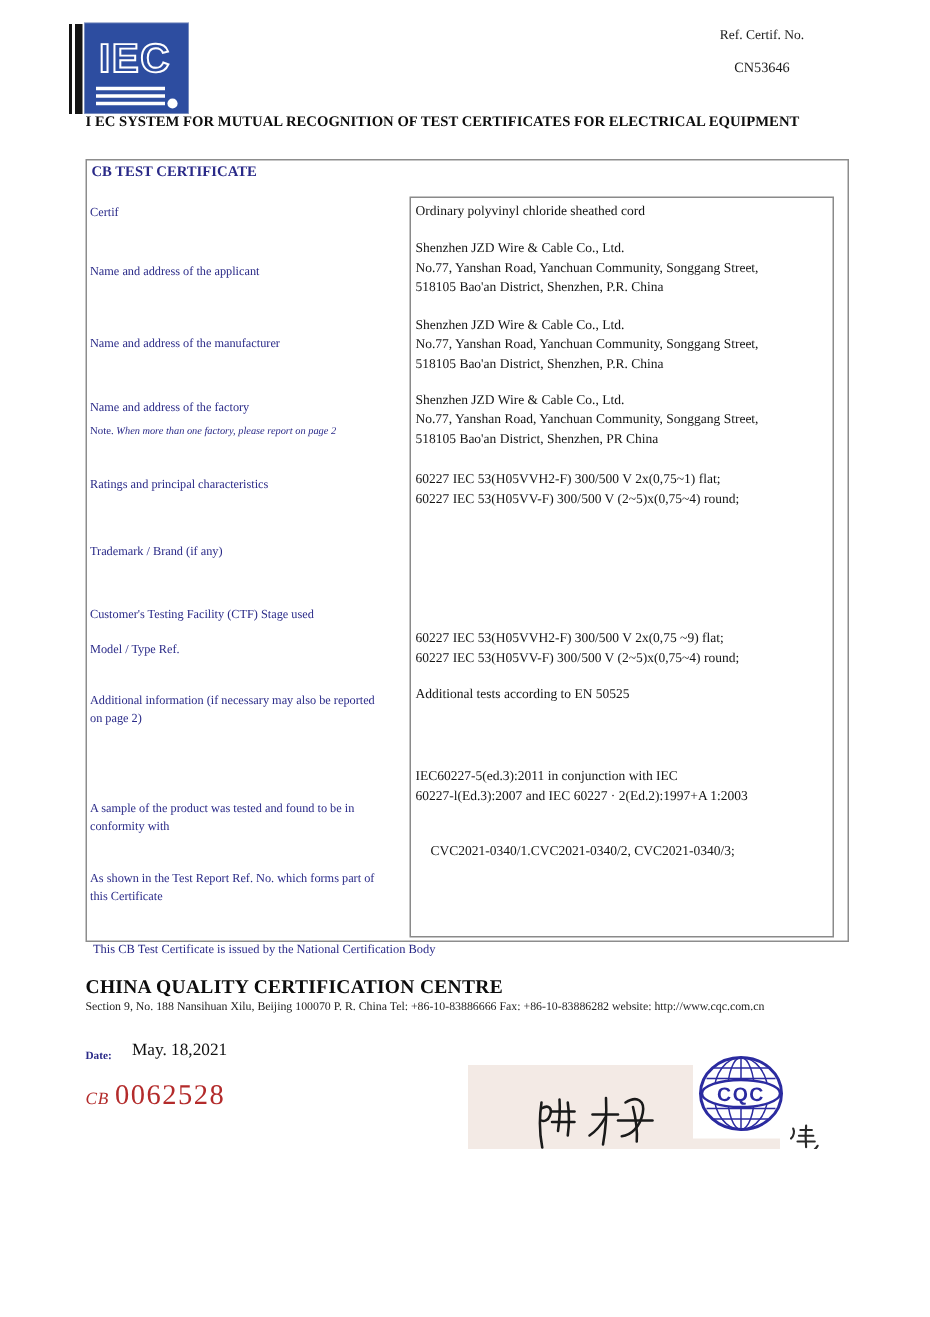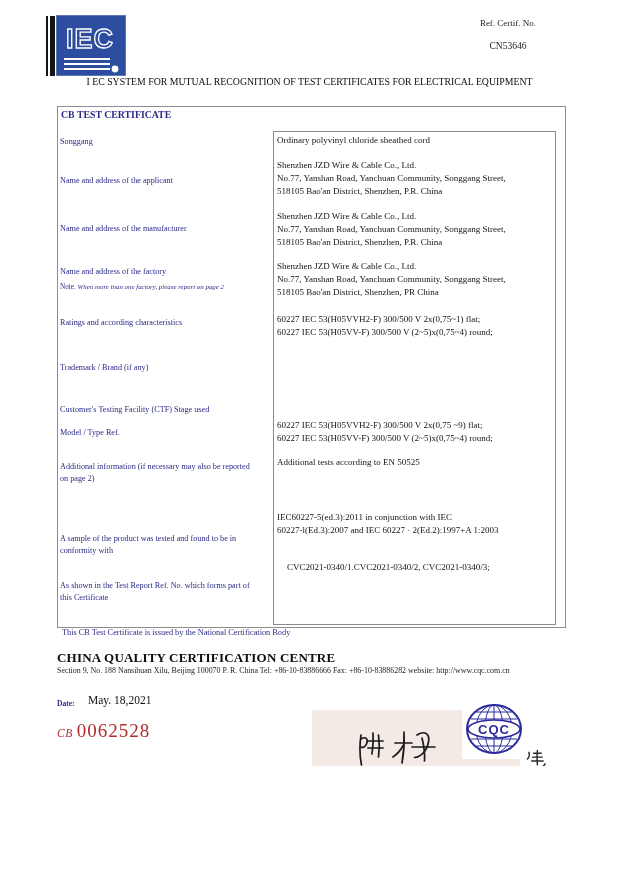--- a/index.html
+++ b/index.html
@@ -3,21 +3,21 @@
 <meta charset="utf-8">
 <style>
   html,body{margin:0;padding:0;background:#fff;}
   .page{position:relative;width:620px;height:766px;background:#ffffff;overflow:hidden;
         font-family:"Liberation Serif", serif;color:#111;}
   .abs{position:absolute;}
   
   .blackbar{background:#141414;}
   .ref-label{font-size:9px;color:#1c1c1c;text-align:center;width:140px;}
   .ref-no{font-size:9.5px;color:#1c1c1c;text-align:center;width:140px;}
-  .scheme{font-weight:normal;font-size:9.8px;line-height:12px;color:#0d0d0d;width:505px;text-align:center;}
+  .scheme{font-weight:bold;font-size:9.8px;line-height:12px;color:#0d0d0d;width:505px;}
   
   .outer-box{border:1px solid #8d8d8d;}
   .inner-box{border:1px solid #8a8a8a;}
   .cert-title{color:#2a2a88;font-weight:bold;font-size:9.8px;}
   .lbl{color:#2a2a88;font-size:8.2px;white-space:nowrap;}
   .note-line{color:#2a2a88;font-size:7.2px;white-space:nowrap;}
   .note-italic{font-style:italic;font-size:6.9px;}
   .val{color:#151515;font-size:9px;line-height:12.9px;white-space:nowrap;}
   
   .issued{color:#2a2a88;font-size:8.3px;}
@@ -58,29 +58,29 @@
 
   <div class="abs scheme" style="left:57px;top:76px;">
     <div>I EC SYSTEM FOR MUTUAL RECOGNITION OF TEST CERTIFICATES FOR ELECTRICAL EQUIPMENT</div>
   </div>
 
   <div class="abs outer-box" style="left:57px;top:106px;width:507px;height:520px;"></div>
   <div class="abs cert-title" style="left:61px;top:109px;">CB TEST CERTIFICATE</div>
 
   <div class="abs inner-box" style="left:273px;top:131px;width:281px;height:492px;"></div>
 
-  <div class="abs lbl" style="left:60px;top:137px;">Songgang</div>
+  <div class="abs lbl" style="left:60px;top:137px;">Certif</div>
   <div class="abs lbl" style="left:60px;top:176px;">Name and address of the applicant</div>
   <div class="abs lbl" style="left:60px;top:224px;">Name and address of the manufacturer</div>
   <div class="abs lbl" style="left:60px;top:267px;">Name and address of the factory</div>
   <div class="abs note-line" style="left:60px;top:283px;">
     <span>Note.</span>
     <span class="note-italic">When more than one factory, please report on page 2</span>
   </div>
-  <div class="abs lbl" style="left:60px;top:318px;">Ratings and according characteristics</div>
+  <div class="abs lbl" style="left:60px;top:318px;">Ratings and principal characteristics</div>
   <div class="abs lbl" style="left:60px;top:363px;">Trademark / Brand (if any)</div>
   <div class="abs lbl" style="left:60px;top:405px;">Customer's Testing Facility (CTF) Stage used</div>
   <div class="abs lbl" style="left:60px;top:428px;">Model / Type Ref.</div>
   <div class="abs lbl" style="left:60px;top:461px;line-height:11.5px;">
     <div>Additional information (if necessary may also be reported</div>
     <div>on page 2)</div>
   </div>
   <div class="abs lbl" style="left:60px;top:533px;line-height:11.5px;">
     <div>A sample of the product was tested and found to be in</div>
     <div>conformity with</div>

